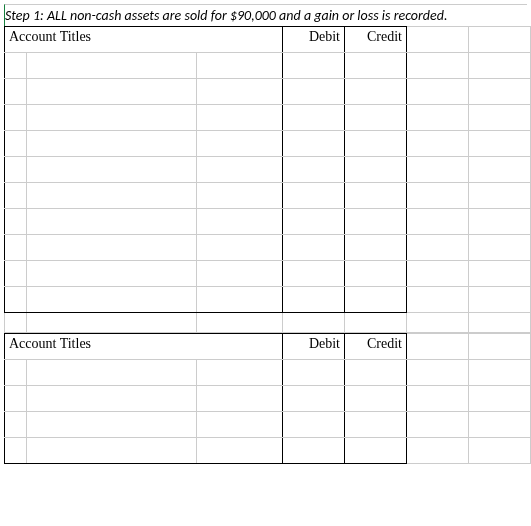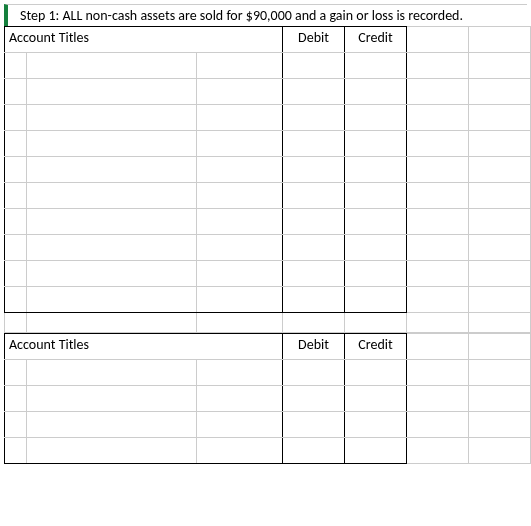--- a/index.html
+++ b/index.html
@@ -5,24 +5,25 @@
     * { box-sizing: border-box; margin: 0; padding: 0; }
     body {
       font-family: Calibri, Arial, sans-serif;
       font-size: 14px;
       background: #fff;
       padding: 4px;
       width: 531px;
     }
     .section { margin-bottom: 0; }
     .step-title {
-      padding: 2px 12px;
+      padding: 2px 0;
       font-size: 14px;
-      border-left: 4px solid #15803d;
+      border-left: 1px solid #15803d;
       border-top: 1px solid #ccc;
+      font-style: italic;
     }
     table {
       border-collapse: collapse;
       width: 100%;
       table-layout: fixed;
     }
     td, th {
       border: 1px solid #ccc;
       height: 26px;
       padding: 2px 4px;
@@ -31,23 +32,23 @@
       vertical-align: top;
       font-size: 14px;
     }
     col.narrow { width: 22px; }
     col.wide { width: 170px; }
     col.bigwide { width: 86px; }
     col.amount { width: 62px; }
     col.extra { width: 62px; }
     .header-row td.debit,
     .header-row td.credit {
-      text-align: center;
-    }
-    .dark-top { border-top: 1.5px solid #000; }
+      text-align: right;
+    }
+    .dark-top { border-top: 1.5px solid #000; font-family: Liberation Serif, serif; }
     .dark-bottom { border-bottom: 1.5px solid #000; }
     .dark-left { border-left: 1.5px solid #000; }
     .dark-right { border-right: 1.5px solid #000; }
     .spacer-row td { height: 20px; }
   </style>
 </head>
 <body>
 
 <div class="section">
   <div class="step-title">Step 1: ALL non-cash assets are sold for $90,000 and a gain or loss is recorded.</div>

